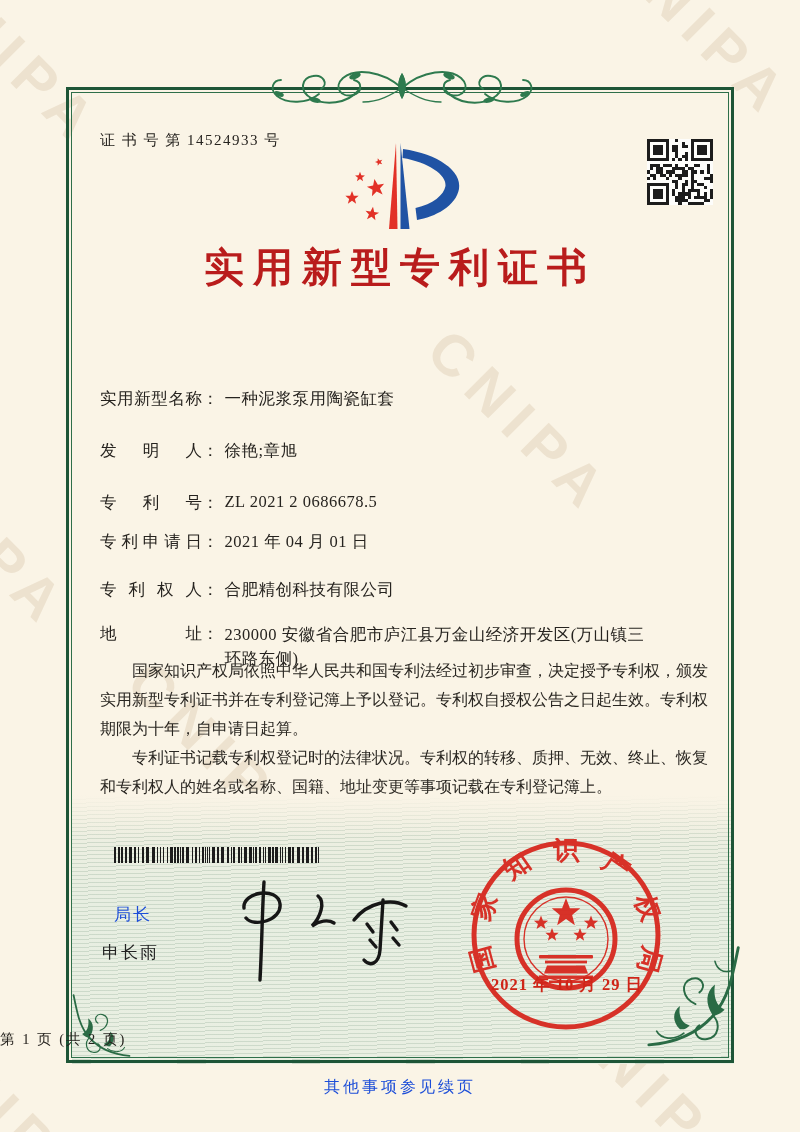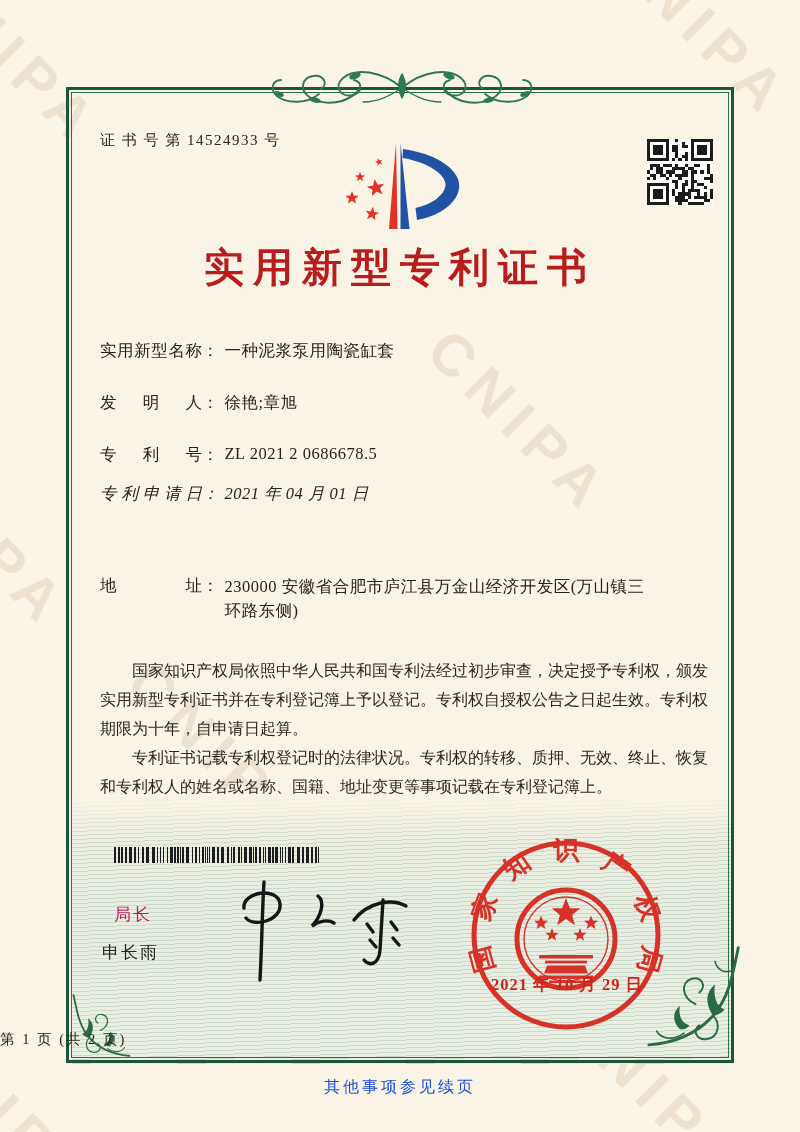--- a/index.html
+++ b/index.html
@@ -36,38 +36,38 @@
   
   .cert-no{position:absolute; left:100px; top:131px; font-size:15px; letter-spacing:1.5px;}
   .qr{position:absolute; left:647px; top:139px; width:66px; height:66px; background:#fdfdfb;}
   .qr svg{display:block; width:66px; height:66px; shape-rendering:crispEdges;}
   .logo{position:absolute; left:338px; top:132px; width:142px; height:106px;}
   .title{
     position:absolute; left:0; top:240px; width:800px; text-align:center;
     font-size:40px; font-weight:700; letter-spacing:9px; color:#b91c1c;
   }
   
-  .frow{position:absolute; left:100px; width:612px; font-size:16.5px; white-space:nowrap;}
+  .frow{position:absolute; left:100px; width:612px; font-size:16.5px; white-space:nowrap;margin-top:48px;}
   .flabel{display:inline-block; width:102px; text-align:justify; text-align-last:justify; vertical-align:top;}
   .fcolon{display:inline-block; vertical-align:top; margin-right:6px;}
   .fvalue{display:inline-block; vertical-align:top; letter-spacing:.5px;}
   .fvalue.addr{white-space:normal; width:424px; line-height:24px;font-family:Liberation Serif, serif;}
-  .r1{top:340px;} .r2{top:392px;} .r3{top:444px;} .r4{top:483px;font-style:italic;}
+  .r1{top:340px;} .r2{top:392px;} .r3{top:444px;} .r4{top:483px;}
   .r5{top:531px;} .r6{top:575px;} .r7{top:625px;}
   .grant2{margin-left:42px;}
   .grant2 .flabel{width:96px;}
   
   .body-text{position:absolute; left:100px; top:656px; width:608px;
     font-size:16px; line-height:29px; text-align:justify; color:#2a2722;}
   .body-text p{margin:0; text-indent:2em;}
   
   .barcode{position:absolute; left:114px; top:847px; width:207px; height:16px;}
   .barcode svg{display:block; width:207px; height:16px; shape-rendering:crispEdges;}
   .signer-title{position:absolute; left:114px; top:903px;
-    font:500 17px "Liberation Sans","DejaVu Sans",sans-serif; color:#be185d; letter-spacing:2px;}
+    font:500 17px "Liberation Sans","DejaVu Sans",sans-serif; color:#1d4ed8; letter-spacing:2px;}
   .signer-name{position:absolute; left:102px; top:941px;
     font:500 17px "Liberation Sans","DejaVu Sans",sans-serif; color:#222; letter-spacing:2px;}
   .signature{position:absolute; left:220px; top:872px; width:215px; height:118px;}
   .seal{position:absolute; left:468px; top:838px; width:198px; height:198px; opacity:.95;}
   .seal-date{position:absolute; left:468px; top:974px; width:198px; text-align:center;
     font-size:16.5px; color:#cf2518; letter-spacing:1px; font-weight:700;}
   .page-footer{position:absolute; left:0; top:1030px; width:800px; text-align:left;
     font-size:14.5px; letter-spacing:2px;}
   .continuation{position:absolute; left:0; top:1077px; width:800px; text-align:center;
     font-size:16px; letter-spacing:3px; color:#1d4ed8;}
@@ -297,20 +297,23 @@
   </div>
   <div class="frow r2">
     <span class="flabel">发明人</span><span class="fcolon">：</span><span class="fvalue">徐艳;章旭</span>
   </div>
   <div class="frow r3">
     <span class="flabel">专利号</span><span class="fcolon">：</span><span class="fvalue">ZL 2021 2 0686678.5</span>
   </div>
   <div class="frow r4">
     <span class="flabel">专利申请日</span><span class="fcolon">：</span><span class="fvalue">2021 年 04 月 01 日</span>
   </div>
+  <div class="frow r5">
+    <span class="flabel">专利权人</span><span class="fcolon">：</span><span class="fvalue">合肥精创科技有限公司</span>
+  </div>
   <div class="frow r6">
     <span class="flabel">地址</span><span class="fcolon">：</span><span class="fvalue addr">230000 安徽省合肥市庐江县万金山经济开发区(万山镇三环路东侧)</span>
   </div>
 
   <div class="body-text">
     <p>国家知识产权局依照中华人民共和国专利法经过初步审查，决定授予专利权，颁发实用新型专利证书并在专利登记簿上予以登记。专利权自授权公告之日起生效。专利权期限为十年，自申请日起算。</p>
     <p>专利证书记载专利权登记时的法律状况。专利权的转移、质押、无效、终止、恢复和专利权人的姓名或名称、国籍、地址变更等事项记载在专利登记簿上。</p>
   </div>
 
   <div class="barcode">

